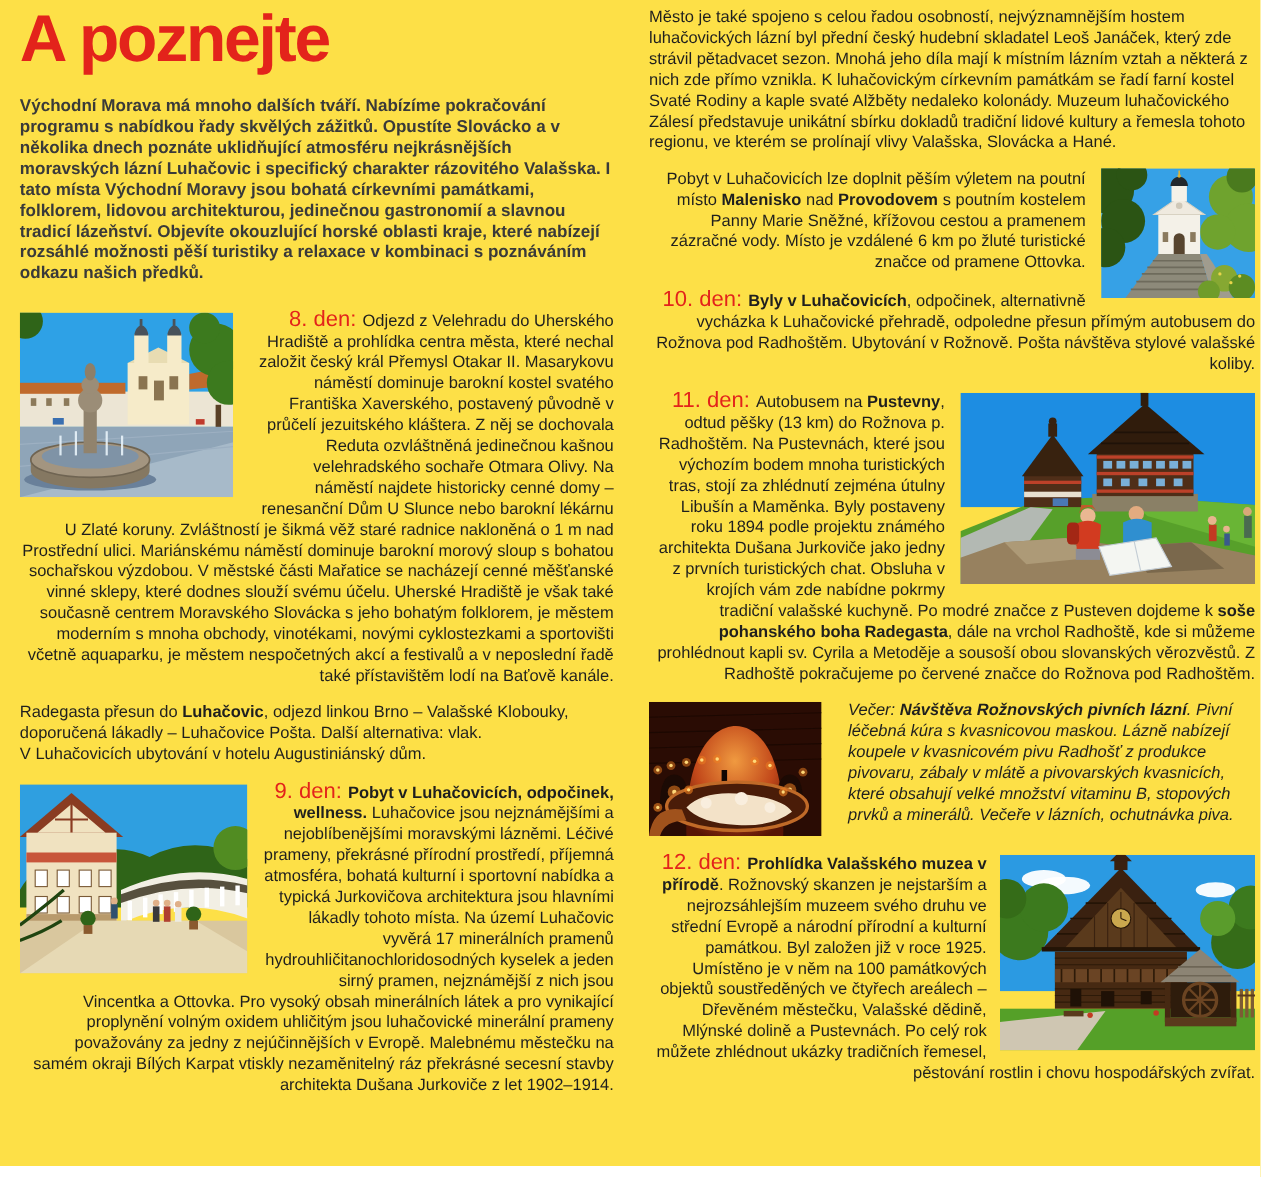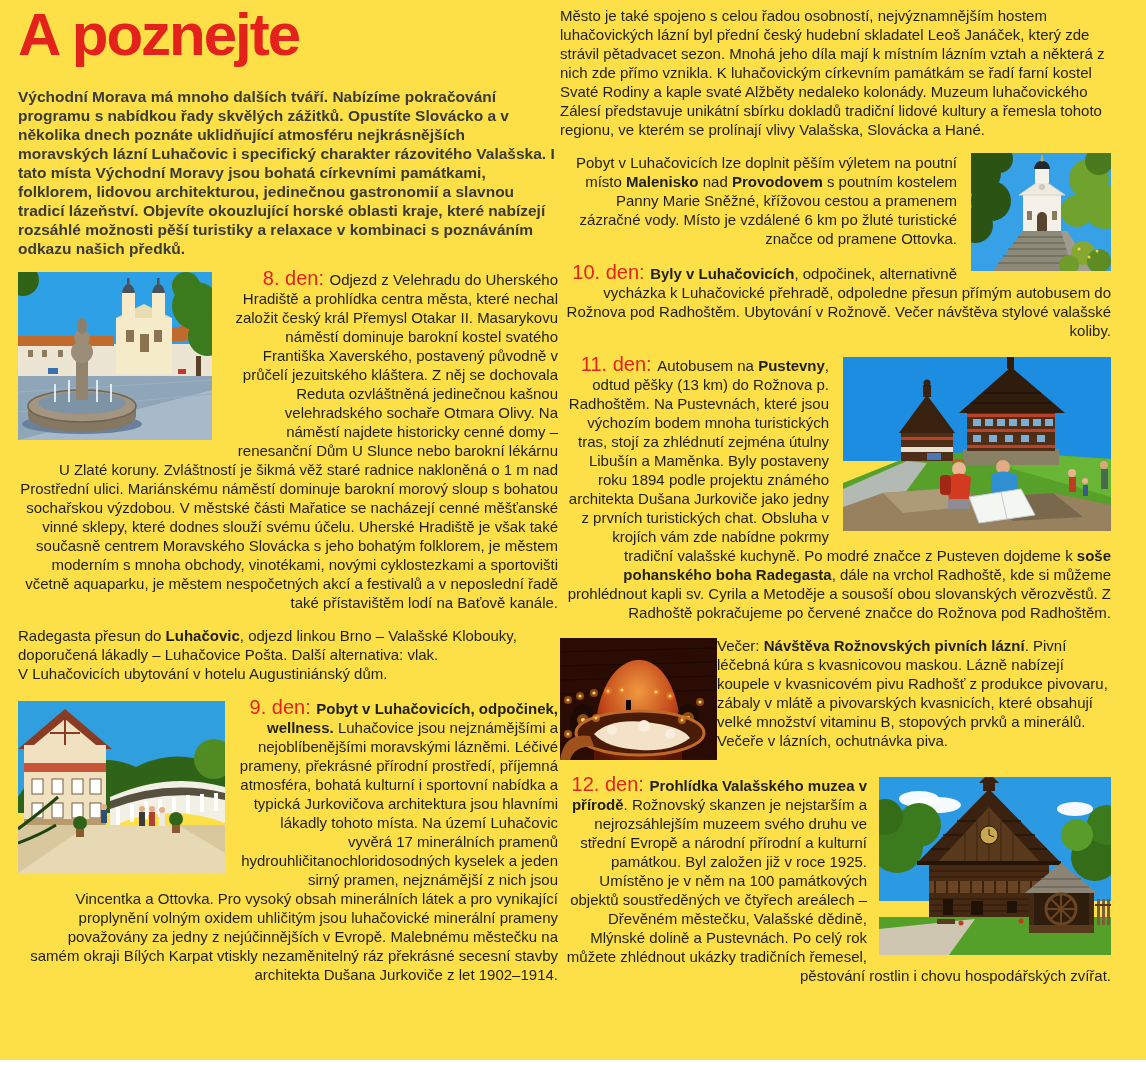--- a/index.html
+++ b/index.html
@@ -2,40 +2,40 @@
 <html><head>
 <meta charset="utf-8">
 <style>
   :root{ --red:#e3231b; }
   *{ box-sizing:border-box; }
   html,body{ margin:0; padding:0; background:#ffffff; }
   .page{ position:relative; width:1146px; height:1060px; background:#fde047; overflow:hidden;
          font-family:"Liberation Sans","DejaVu Sans",sans-serif; color:#1f1f1e; }
   .col{ position:absolute; top:0; }
   .col-left{ left:18px; width:540px; top:2px; }
-  .col-right{ left:560px; width:551px; top:6px; }
+  .col-right{ left:590px; width:551px; top:6px; }
 
   .title-line1{ margin:4px 0 0; color:var(--red); font-weight:700; font-size:60px; line-height:0.98; letter-spacing:-2px; }
   .title-line2{ margin:3px 0 0 98px; color:#2d2d2c; font-weight:400; font-size:54px; line-height:1; letter-spacing:-1px; }
 
-  .intro{ margin:22px 0 10px; font-weight:700; color:#3a3a39; font-size:15.5px; line-height:19px; }
+  .intro{ margin:22px 0 22px; font-weight:700; color:#3a3a39; font-size:15.5px; line-height:19px; }
 
   p.body{ margin:0 0 14px; font-size:15px; line-height:19px; white-space:pre-line; }
   .run-red{ color:var(--red); font-weight:400; font-size:20px; line-height:1; }
   .run-b{ font-weight:700; }
 
   .block{ display:flow-root;text-align:right; }
   .ph{ display:block; overflow:hidden; }
   .ph svg{ display:block; width:100%; height:100%; }
   .ph8{ float:left; width:194px; height:168px; margin:4px 16px 3px 0; }
   .ph9{ float:left; width:207px; height:172px; margin:4px 14px 3px 0; }
   .phc{ float:right; width:140px; height:118px; margin:0 0 8px 14px; }
   .php{ float:right; width:268px; height:174px; margin:3px 0 8px 14px; }
   .phm{ float:right; width:232px; height:178px; margin:3px 0 8px 12px; }
-  .evening{ display:flex; margin:0 0 14px; }
+  .evening{ display:flex; gap:24px; margin:0 0 14px;font-style:italic; }
   .phb{ flex:0 0 157px; width:157px; height:122px; margin-top:2px; }
   .evening p.body{ margin:0; }
 </style>
 </head>
 <body>
 
 <div class="page">
 
   <div class="col col-left">
     <h1 class="title-line1">A poznejte</h1>
@@ -185,21 +185,21 @@
           <path d="M90,78 L102,118 L120,118 Q106,92 96,78 z" fill="#a09c8e"></path>
           <circle cx="112" cy="100" r="12" fill="#86a832"></circle>
             <circle cx="128" cy="108" r="12" fill="#5c8c22"></circle>
             <circle cx="98" cy="112" r="10" fill="#6f9c2a"></circle>
           <circle cx="108" cy="96" r="1.5" fill="#e8d44a"></circle>
             <circle cx="118" cy="104" r="1.5" fill="#e8d44a"></circle>
             <circle cx="126" cy="98" r="1.5" fill="#e8d44a"></circle>
         </svg>
       </div>
       <p class="body"><span>Pobyt v Luhačovicích lze doplnit pěším výletem na poutní místo </span><span class="run-b">Malenisko</span><span> nad </span><span class="run-b">Provodovem</span><span> s poutním kostelem Panny Marie Sněžné, křížovou cestou a pramenem zázračné vody. Místo je vzdálené 6 km po žluté turistické značce od pramene Ottovka.</span></p>
-      <p class="body"><span class="run-red">10. den: </span><span class="run-b">Byly v Luhačovicích</span><span>, odpočinek, alternativně vycházka k Luhačovické přehradě, odpoledne přesun přímým autobusem do Rožnova pod Radhoštěm. Ubytování v Rožnově. Večer návštěva stylové valašské koliby.</span></p>
+      <p class="body"><span class="run-red">10. den: </span><span class="run-b">Byly v Luhačovicích</span><span>, odpočinek, alternativně vycházka k Luhačovické přehradě, odpoledne přesun přímým autobusem do Rožnova pod Radhoštěm. Ubytování v Rožnově. Pošta návštěva stylové valašské koliby.</span></p>
     </div>
 
     <div class="block">
       <div class="ph php">
         <svg viewBox="0 0 268 174" aria-hidden="true">
           <rect width="268" height="104" fill="#1d8de2"></rect>
           <polygon points="0,126 70,98 150,94 268,102 268,174 0,174" fill="#57a02a"></polygon>
           <polygon points="150,94 268,102 268,140 170,112" fill="#69b535"></polygon>
           <polygon points="0,132 64,104 84,106 34,174 0,174" fill="#b3b9b3"></polygon>
           <rect x="58" y="74" width="52" height="30" fill="#4f2e18"></rect>

